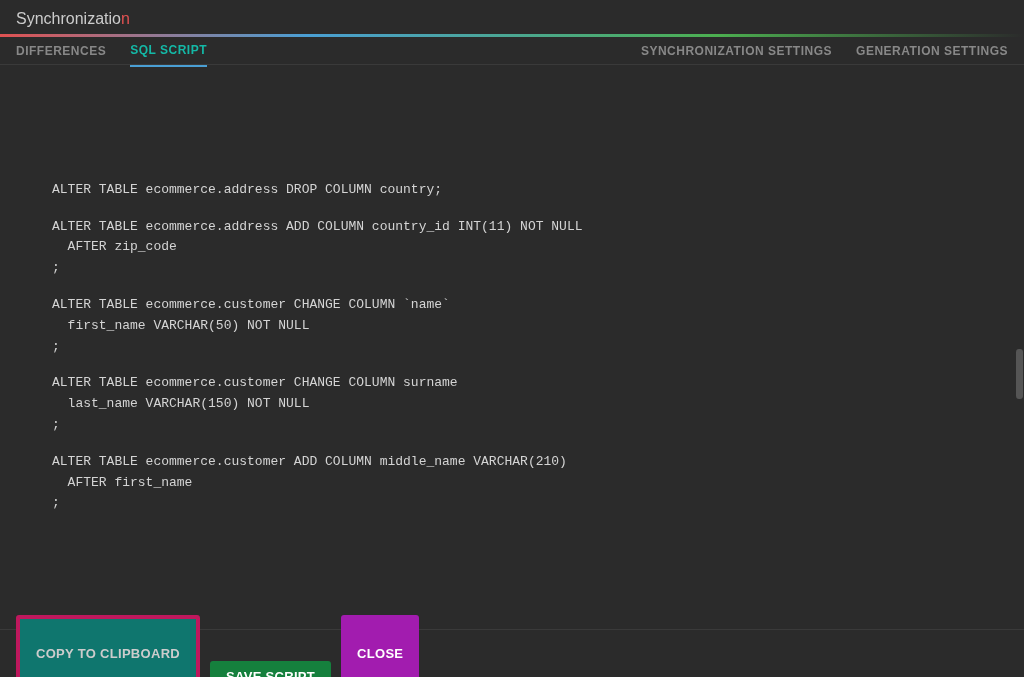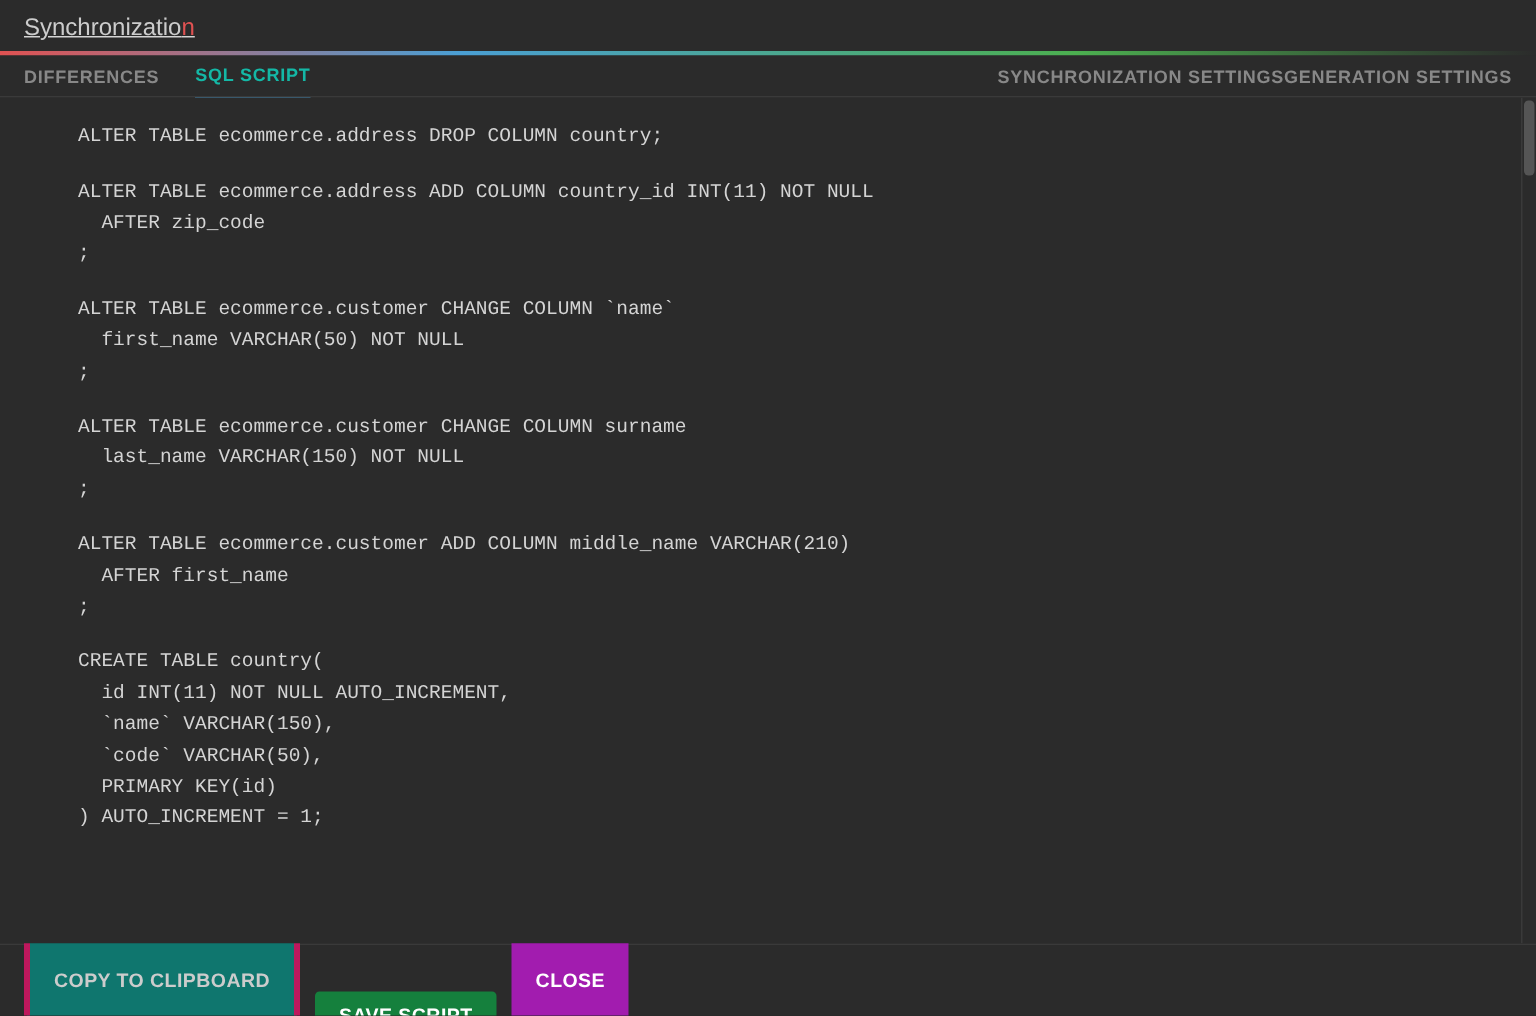--- a/index.html
+++ b/index.html
@@ -14,21 +14,20 @@
       flex-direction: column;
     }
 
     
     .title-bar {
       background: #2b2b2b;
       padding: 10px 16px 0 16px;
       display: flex;
       align-items: flex-start;
       flex-shrink: 0;
-      text-decoration: underline;
     }
     .title-text {
       font-size: 16px;
       color: #cccccc;
       font-family: Arial, sans-serif;
       font-weight: normal;
     }
     .title-text span {
       color: #e05252;
     }
@@ -67,37 +66,39 @@
       color: #888;
       text-transform: uppercase;
     }
     .tab.active {
       color: #14b8a6;
       border-bottom: 2px solid #4a9fd4;
     }
     .tab-right {
       display: flex;
       align-items: center;
+      gap: 24px;
     }
     .tab-right-item {
       font-size: 12px;
       font-family: Arial, sans-serif;
       font-weight: bold;
       letter-spacing: 0.5px;
       color: #888;
       cursor: pointer;
       text-transform: uppercase;
     }
 
     
     .main-content {
       flex: 1;
       display: flex;
       overflow: hidden;
       position: relative;
+      align-items: center;
     }
 
     
     .code-area {
       flex: 1;
       overflow-y: auto;
       overflow-x: hidden;
       padding: 8px 0;
       background: #2b2b2b;
       scrollbar-width: thin;
@@ -241,26 +242,20 @@
 ;</div>
 
     <div class="code-block">ALTER TABLE ecommerce.customer CHANGE COLUMN surname
   last_name VARCHAR(150) NOT NULL
 ;</div>
 
     <div class="code-block">ALTER TABLE ecommerce.customer ADD COLUMN middle_name VARCHAR(210)
   AFTER first_name
 ;</div>
 
-    <div class="code-block">CREATE TABLE country(
-  id INT(11) NOT NULL AUTO_INCREMENT,
-  `name` VARCHAR(150),
-  `code` VARCHAR(50),
-  PRIMARY KEY(id)
-) AUTO_INCREMENT = 1;</div>
 
 
   </div>
 
   <div class="scrollbar-track">
     <div class="scrollbar-thumb"></div>
   </div>
 </div>
 
 <div class="footer">

